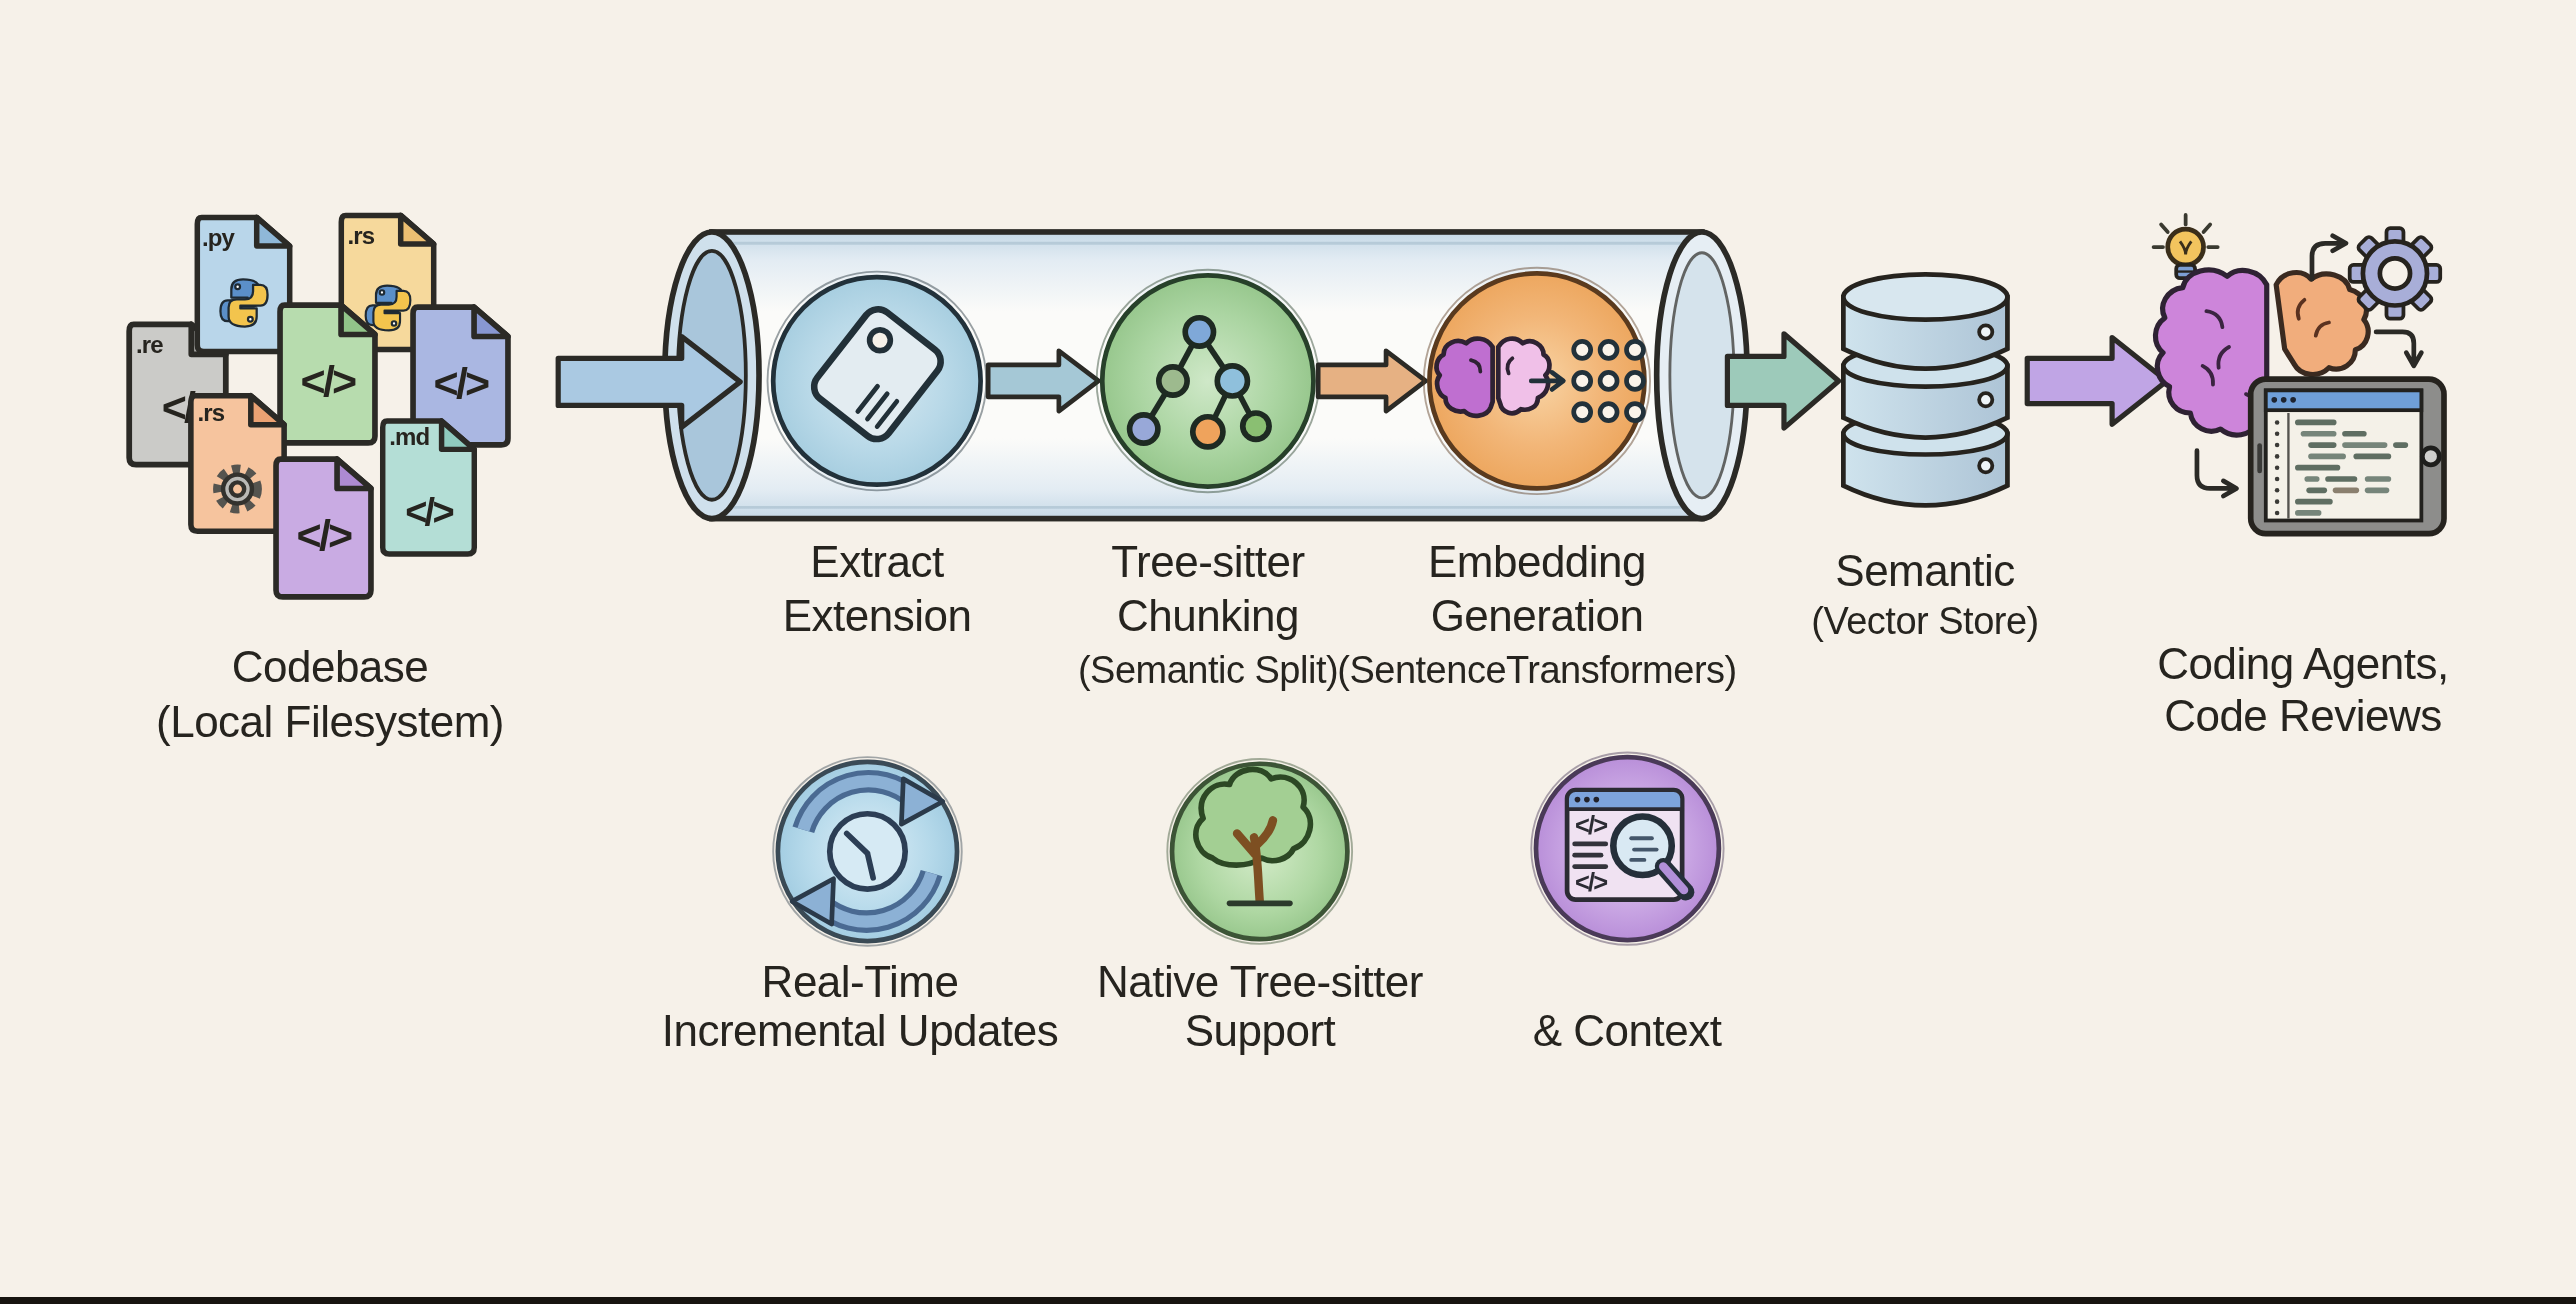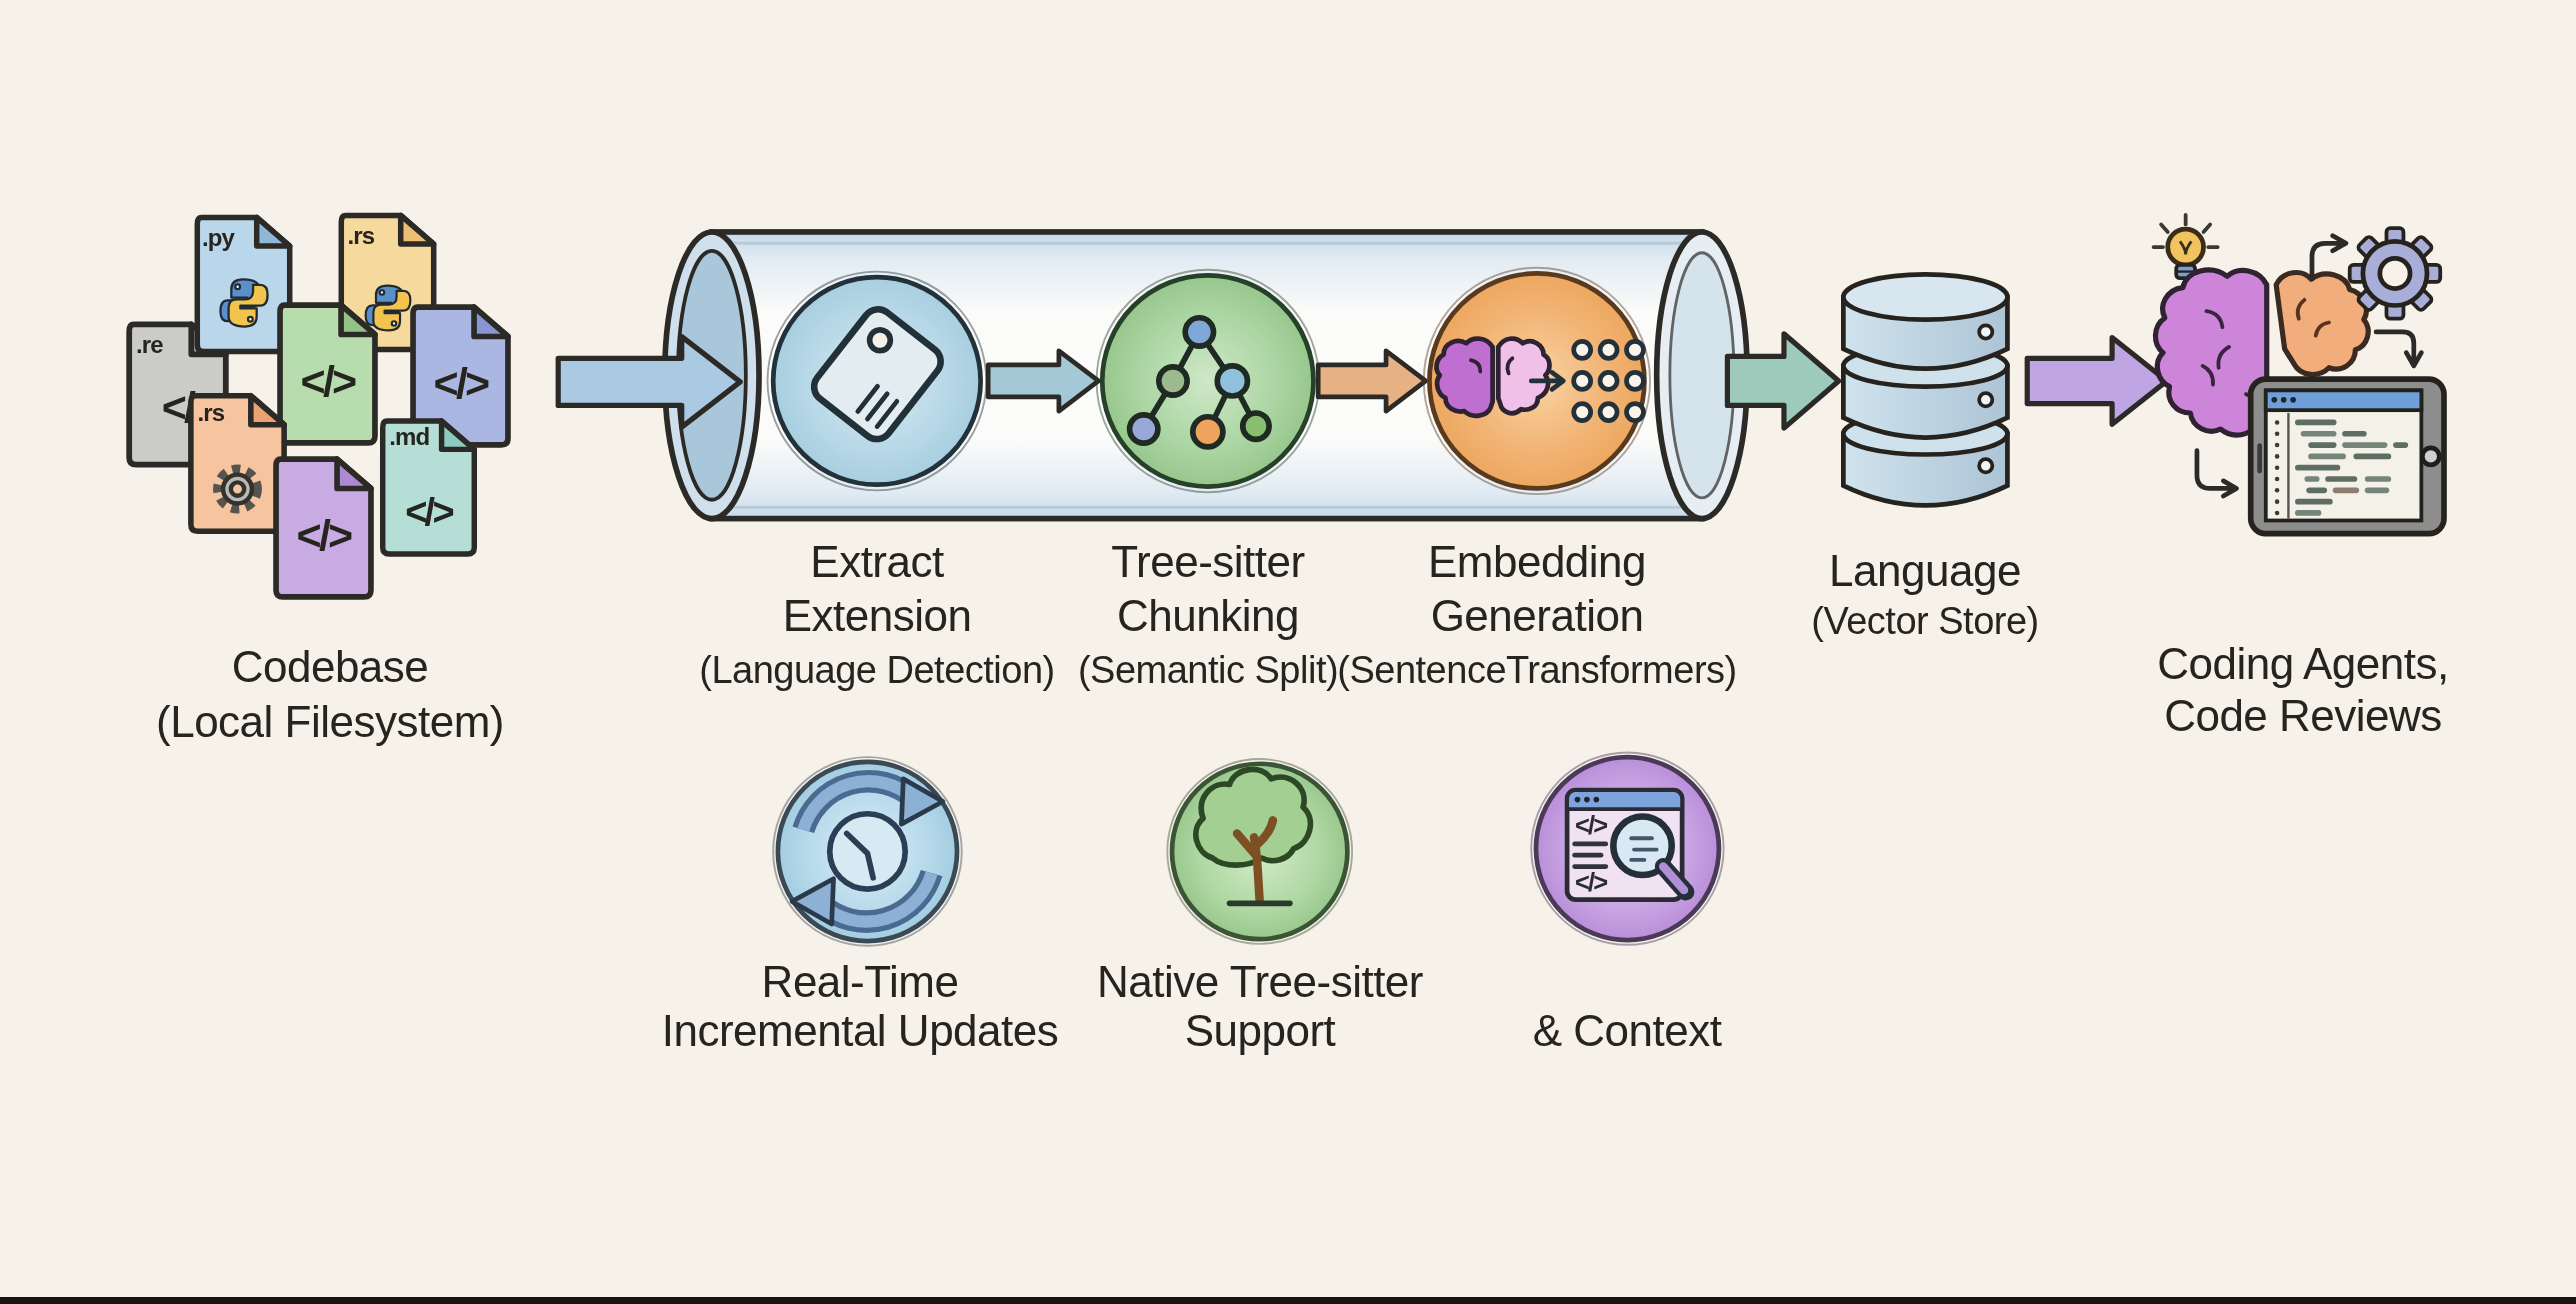--- a/index.html
+++ b/index.html
@@ -418,31 +418,30 @@
   </div>
 </div>
 
 <div id="text" class="layer">
 
   <div class="lbl title" style="left:330px;top:639px">Codebase</div>
   <div class="lbl title" style="left:330px;top:694px">(Local Filesystem)</div>
 
   <div class="lbl title" style="left:877px;top:534px">Extract</div>
   <div class="lbl title" style="left:877px;top:588px">Extension</div>
-  <div class="lbl sub" style="left:877px;top:647px">(Language Detection)</div>
 
   <div class="lbl title" style="left:1208px;top:534px">Tree-sitter</div>
   <div class="lbl title" style="left:1208px;top:588px">Chunking</div>
   <div class="lbl sub" style="left:1208px;top:647px">(Semantic Split)</div>
 
   <div class="lbl title" style="left:1537px;top:534px">Embedding</div>
   <div class="lbl title" style="left:1537px;top:588px">Generation</div>
   <div class="lbl sub" style="left:1537px;top:647px">(SentenceTransformers)</div>
 
-  <div class="lbl title" style="left:1925px;top:543px">Language</div>
+  <div class="lbl title" style="left:1925px;top:543px">Semantic</div>
   <div class="lbl sub" style="left:1925px;top:598px">(Vector Store)</div>
 
   <div class="lbl title" style="left:2303px;top:688px">Code Reviews</div>
   <div class="lbl title" style="left:2303px;top:636px">Coding Agents,</div>
 
   <div class="lbl title" style="left:860px;top:954px">Real-Time</div>
   <div class="lbl title" style="left:860px;top:1003px">Incremental Updates</div>
   <div class="lbl title" style="left:1260px;top:954px">Native Tree-sitter</div>
   <div class="lbl title" style="left:1260px;top:1003px">Support</div>
   <div class="lbl title" style="left:1627px;top:1003px">&amp; Context</div>

